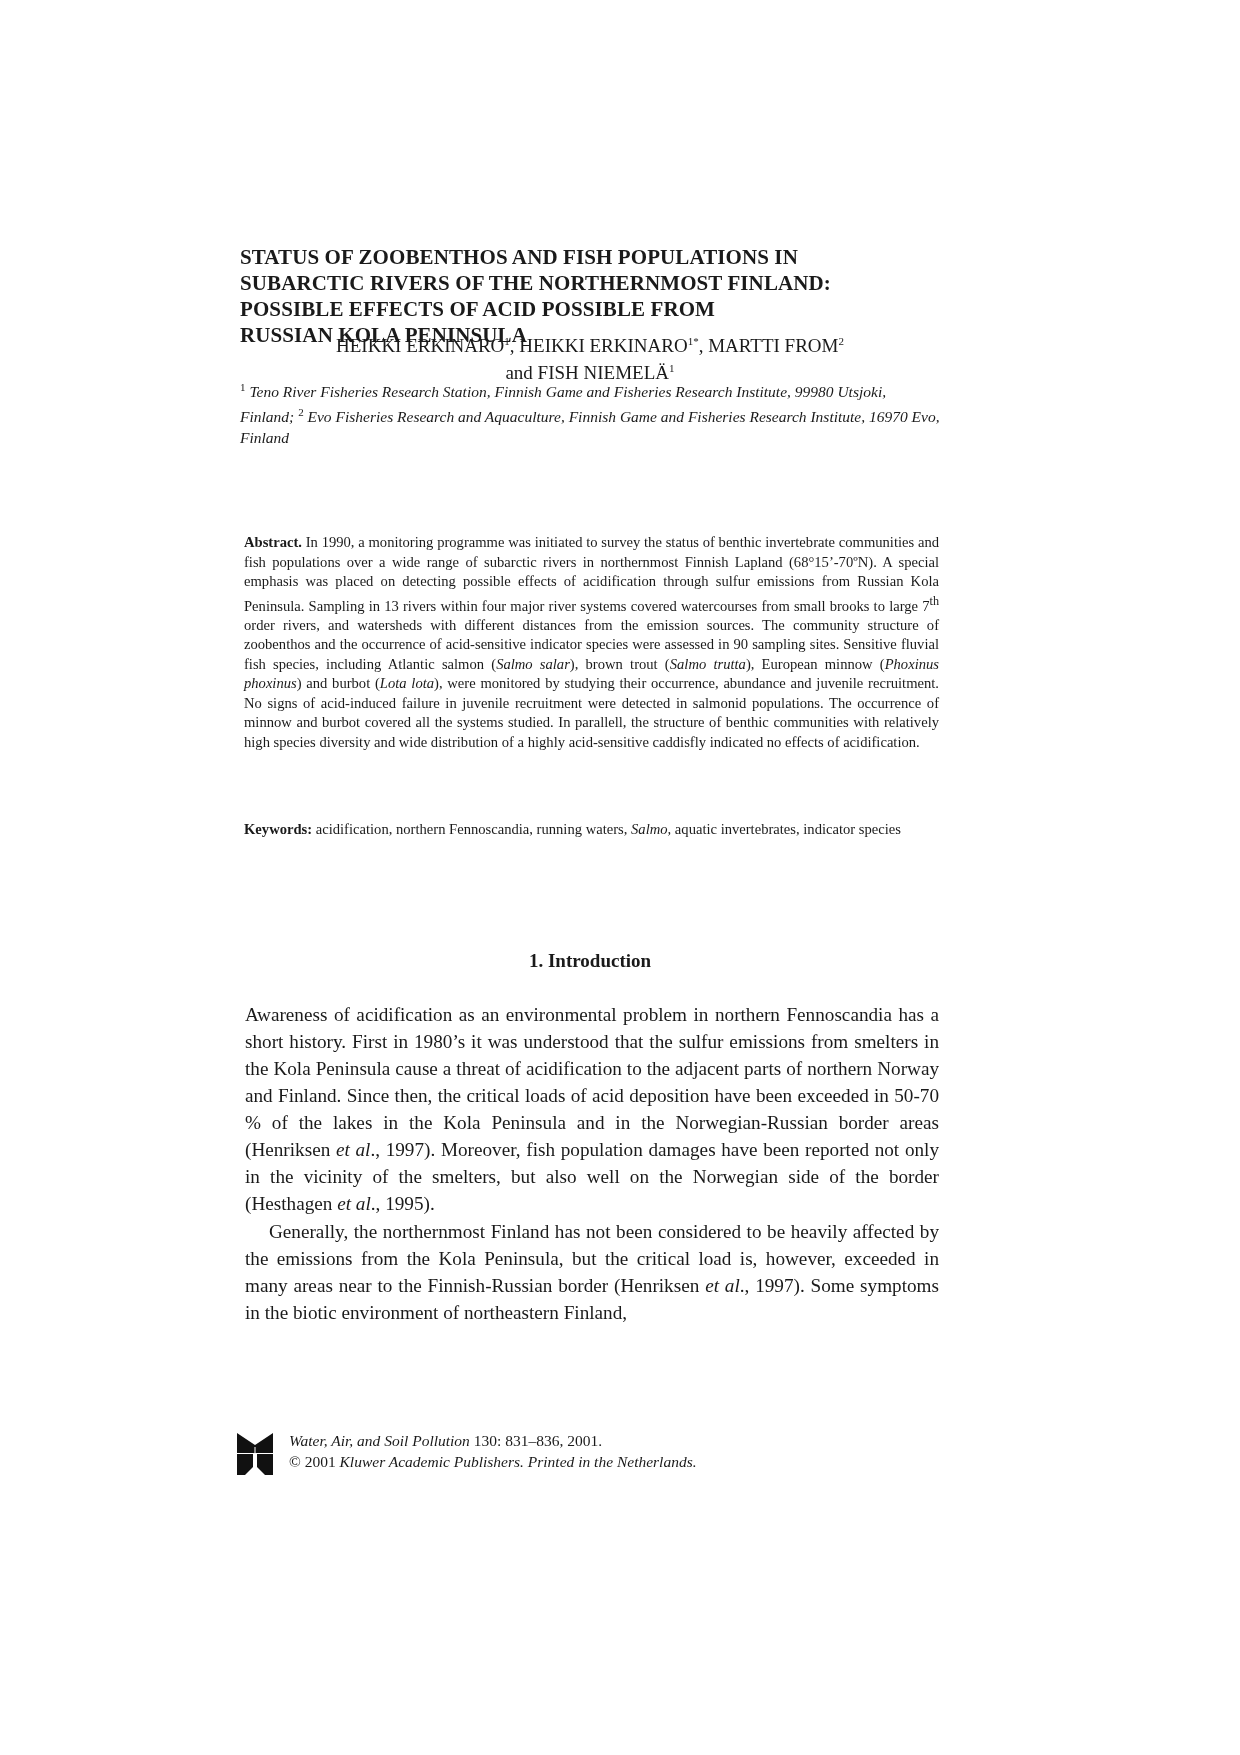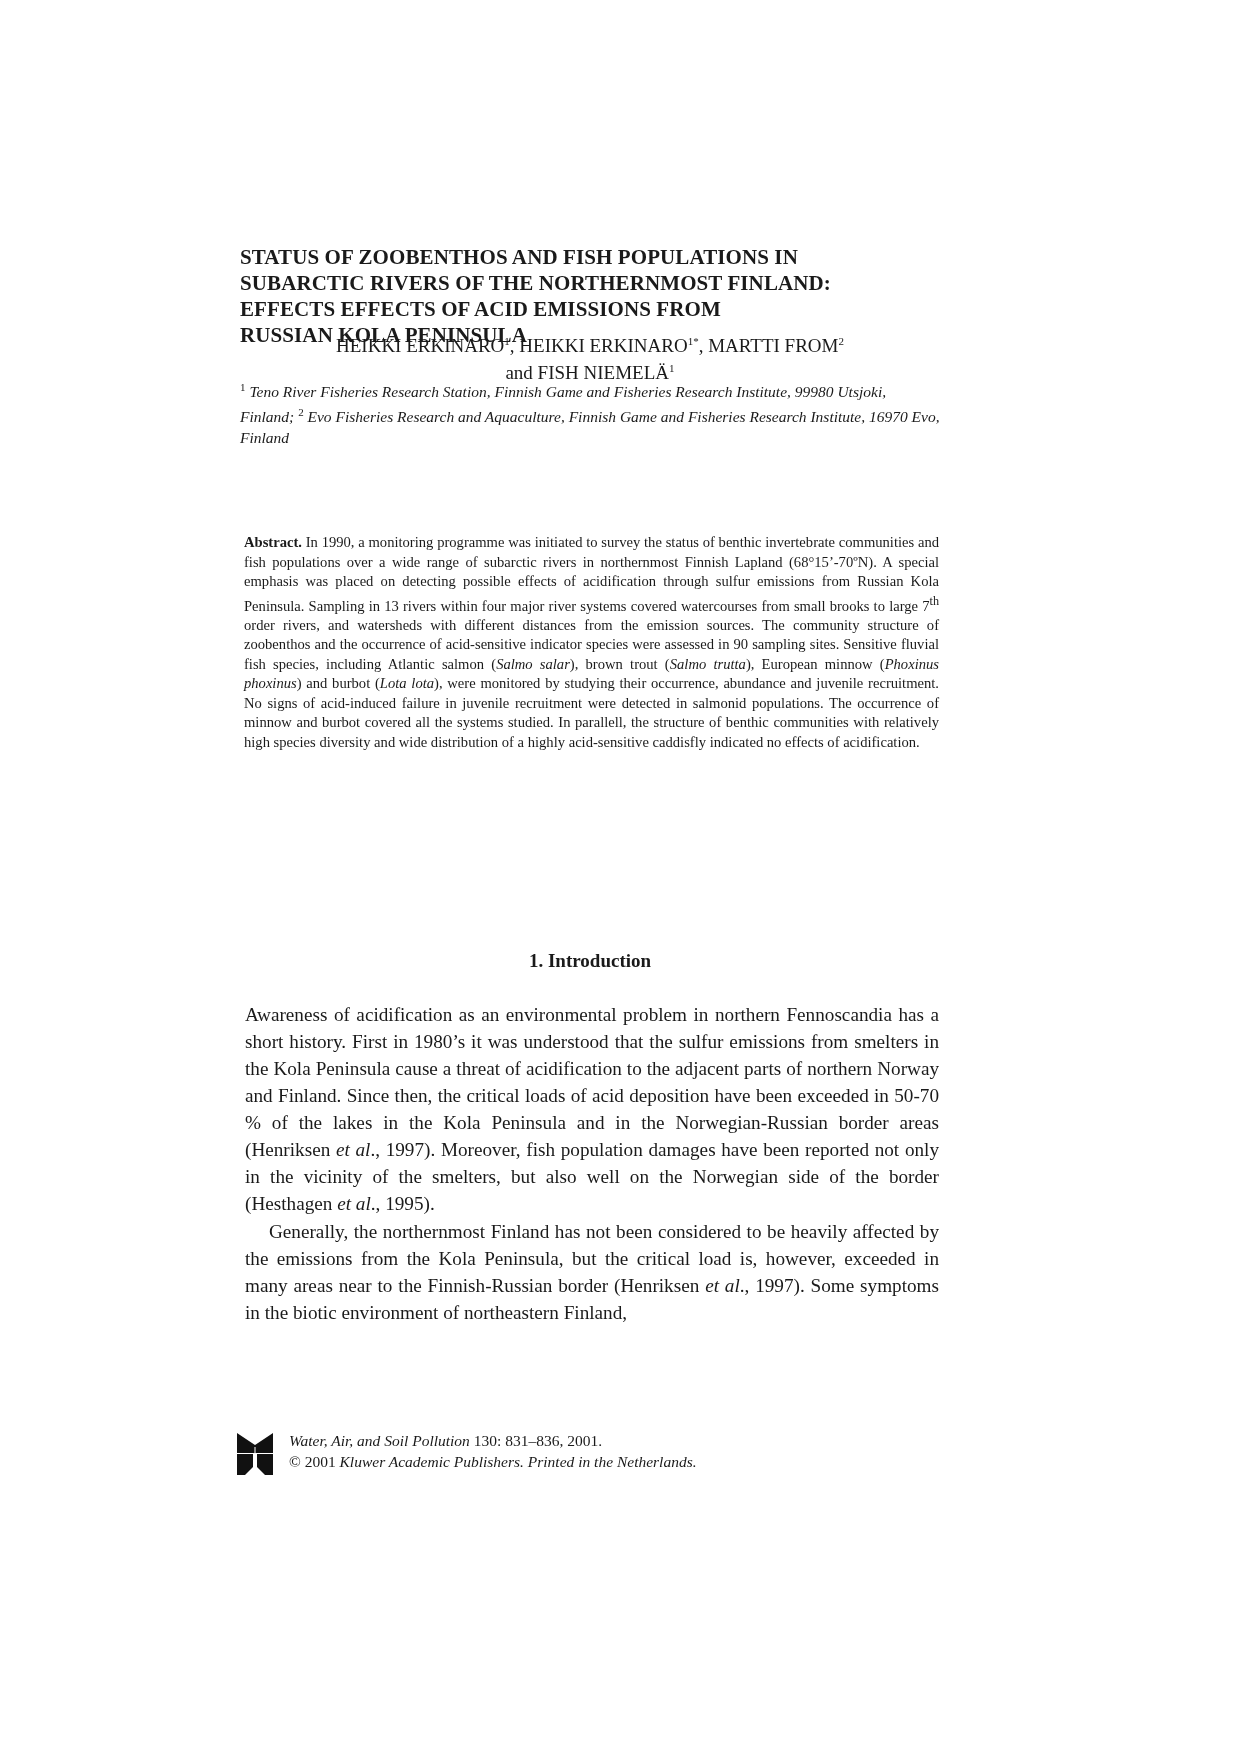--- a/index.html
+++ b/index.html
@@ -31,35 +31,36 @@
   .footer-text b { font-weight: normal; }
 </style>
 </head>
 <body>
 
 <div class="page">
 
   <div class="title">
     <div>STATUS OF ZOOBENTHOS AND FISH POPULATIONS IN</div>
     <div>SUBARCTIC RIVERS OF THE NORTHERNMOST FINLAND:</div>
-    <div>EFFECTS EFFECTS OF ACID EMISSIONS FROM</div>
+    <div>POSSIBLE EFFECTS OF ACID POSSIBLE FROM</div>
     <div>RUSSIAN KOLA PENINSULA</div>
   </div>
 
   <div class="authors">
     <div><span>HEIKKI ERKINARO</span><sup>1</sup><span>, HEIKKI ERKINARO</span><sup>1*</sup><span>, MARTTI FROM</span><sup>2</sup></div>
     <div><span>and FISH NIEMELÄ</span><sup>1</sup></div>
   </div>
 
   <div class="affil">
     <sup>1</sup><span> Teno River Fisheries Research Station, Finnish Game and Fisheries Research Institute, 99980 Utsjoki, Finland; </span><sup>2</sup><span> Evo Fisheries Research and Aquaculture, Finnish Game and Fisheries Research Institute, 16970 Evo, Finland</span>
   </div>
 
   <div class="abstract"><span class="lbl">Abstract.</span><span> In 1990, a monitoring programme was initiated to survey the status of benthic invertebrate communities and fish populations over a wide range of subarctic rivers in northernmost Finnish Lapland (68°15’-70ºN). A special emphasis was placed on detecting possible effects of acidification through sulfur emissions from Russian Kola Peninsula. Sampling in 13 rivers within four major river systems covered watercourses from small brooks to large 7</span><sup>th</sup><span> order rivers, and watersheds with different distances from the emission sources. The community structure of zoobenthos and the occurrence of acid-sensitive indicator species were assessed in 90 sampling sites. Sensitive fluvial fish species, including Atlantic salmon (</span><i>Salmo salar</i><span>), brown trout (</span><i>Salmo trutta</i><span>), European minnow (</span><i>Phoxinus phoxinus</i><span>) and burbot (</span><i>Lota lota</i><span>), were monitored by studying their occurrence, abundance and juvenile recruitment. No signs of acid-induced failure in juvenile recruitment were detected in salmonid populations. The occurrence of minnow and burbot covered all the systems studied. In parallell, the structure of benthic communities with relatively high species diversity and wide distribution of a highly acid-sensitive caddisfly indicated no effects of acidification.</span></div>
 
+  <div class="keywords"><span class="lbl">Keywords:</span><span> acidification, northern Fennoscandia, running waters, </span><i>Salmo,</i><span> aquatic invertebrates, indicator species</span></div>
 
   <div class="section-heading">1.  Introduction</div>
 
   <div class="intro">
     <p><span>Awareness of acidification as an environmental problem in northern Fennoscandia has a short history. First in 1980’s it was understood that the sulfur emissions from smelters in the Kola Peninsula cause a threat of acidification to the adjacent parts of northern Norway and Finland. Since then, the critical loads of acid deposition have been exceeded in 50-70 % of the lakes in the Kola Peninsula and in the Norwegian-Russian border areas (Henriksen </span><i>et al</i><span>., 1997). Moreover, fish population damages have been reported not only in the vicinity of the smelters, but also well on the Norwegian side of the border (Hesthagen </span><i>et al</i><span>., 1995).</span></p>
     <p><span>Generally, the northernmost Finland has not been considered to be heavily affected by the emissions from the Kola Peninsula, but the critical load is, however, exceeded in many areas near to the Finnish-Russian border (Henriksen </span><i>et al</i><span>., 1997). Some symptoms in the biotic environment of northeastern Finland,</span></p>
   </div>
 
   <div class="footer">
     <svg class="logo" viewBox="0 0 36 42">

